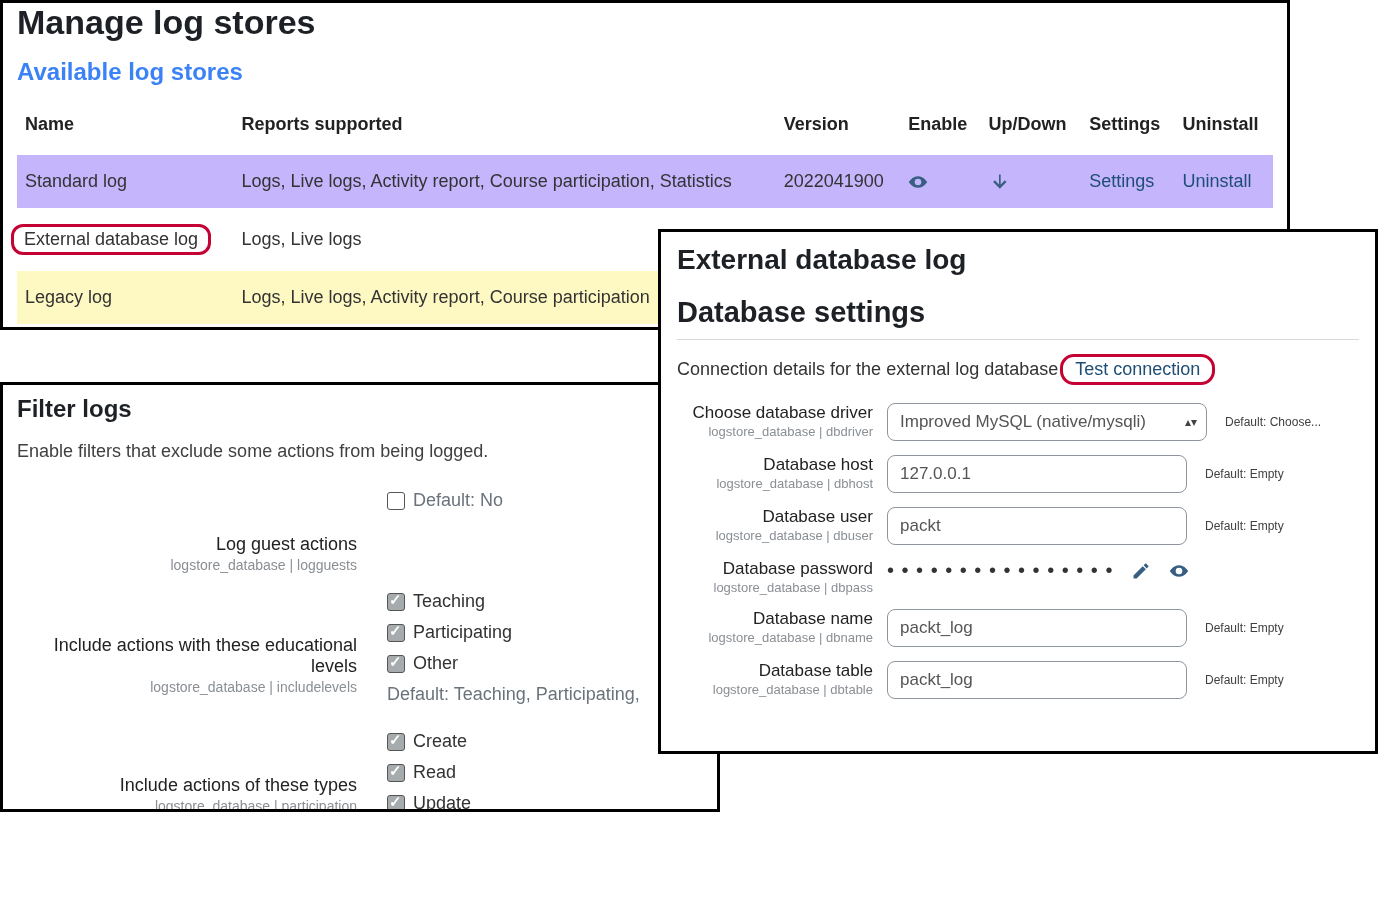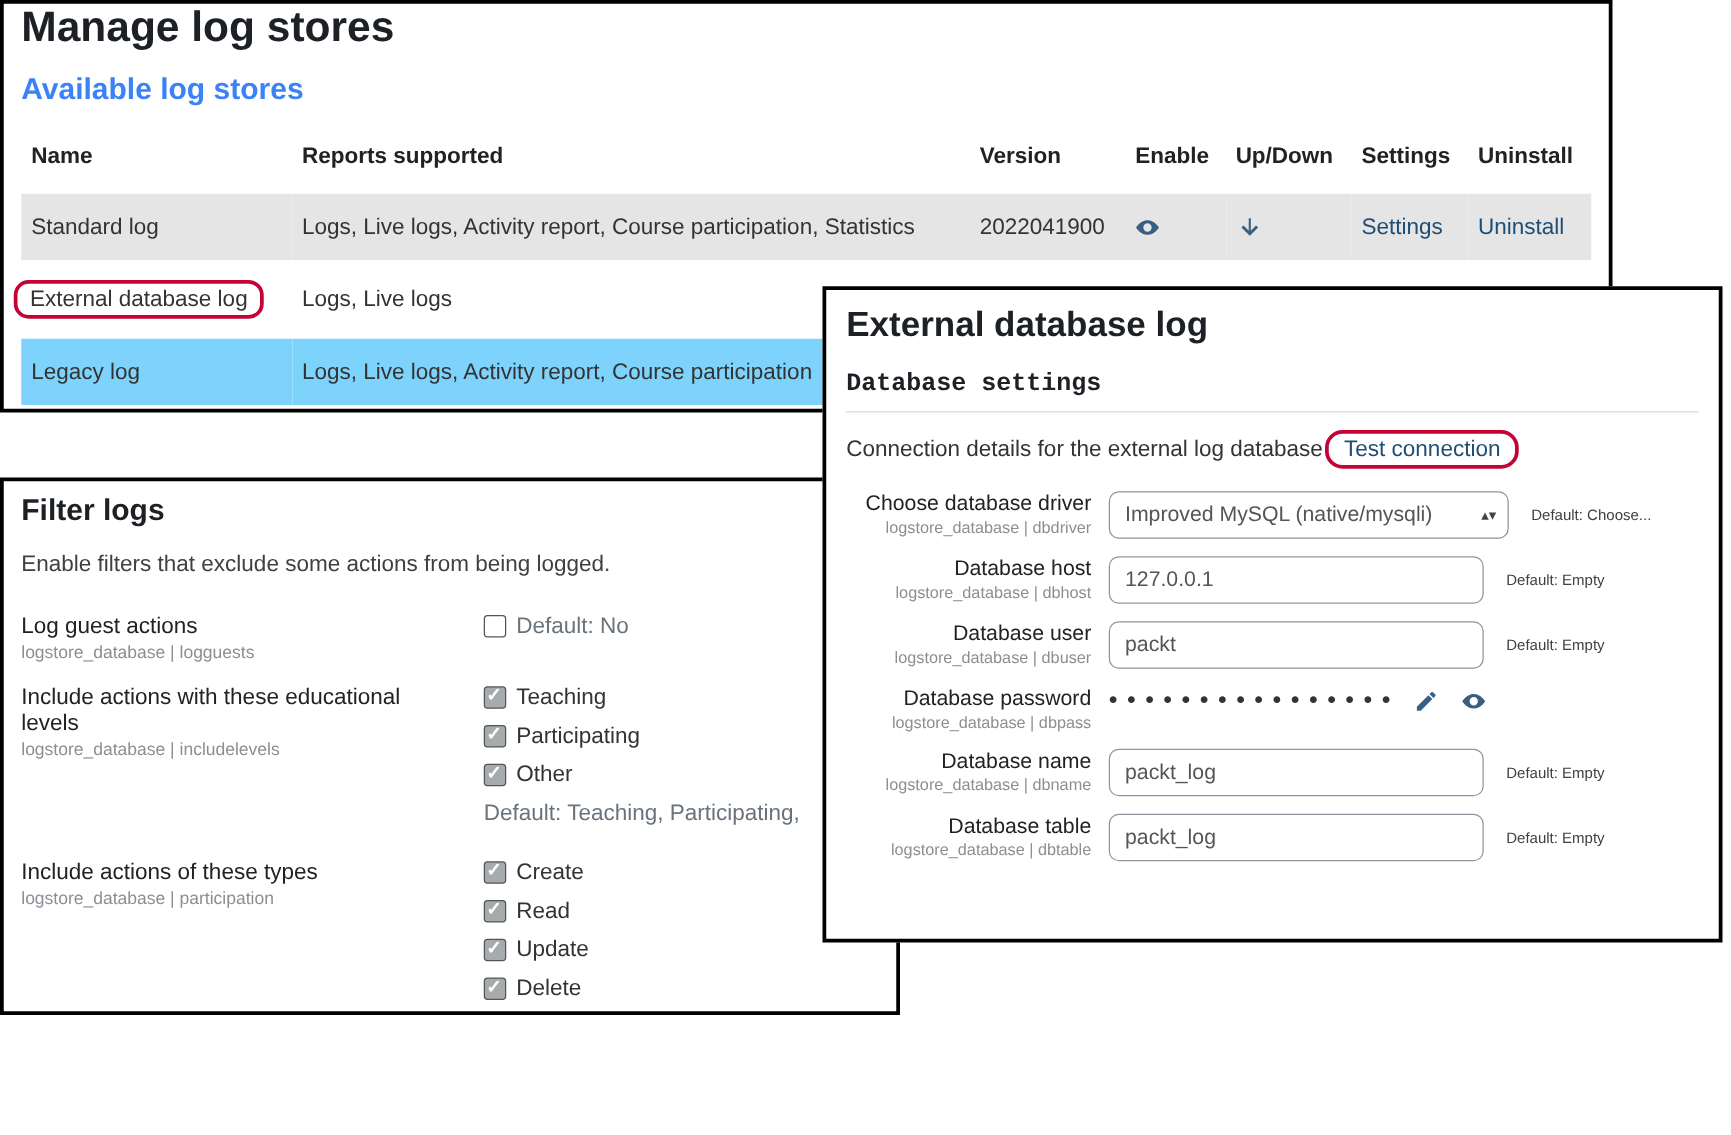--- a/index.html
+++ b/index.html
@@ -25,44 +25,44 @@
   .h1 { font-size: 34px; font-weight: 700; margin:0 0 16px 0; }
   .h2 { font-size: 24px; font-weight: 700; margin:0 0 18px 0; color:#3b82f6;}
   table.logstores {
     width: 100%; border-collapse: collapse; font-size: 18px;
   }
   table.logstores th {
     text-align: left; font-weight:700; padding: 10px 8px 20px 8px;
     color:#222;
   }
   table.logstores td { padding: 16px 8px; color:#333; }
-  table.logstores tr.row-a { background:#e5e5e5; }
+  table.logstores tr.row-a { background:#c4b5fd; }
   table.logstores tr.row-b { background:#fff; }
-  table.logstores tr.row-c { background:#7dd3fc; }
+  table.logstores tr.row-c { background:#fef9c3; }
   td.firstcol { padding-left: 22px; }
   .pill-highlight {
     display:inline-block;
     border: 3px solid #c40233;
     border-radius: 12px;
     padding: 2px 10px;
     margin-left:-14px;
   }
   .linkish { color:#1f4d74; cursor:pointer; }
   svg.icon { width:20px; height:20px; fill:#385f82; vertical-align:middle;}
   
   .panel-filter {
     left: 0; top: 382px; width: 720px; height: 430px;
     padding: 10px 14px;
   }
   .h2b { font-size: 24px; font-weight:700; margin:0 0 18px 0;}
   .lead { font-size: 18px; color:#404040; margin-bottom:28px; }
   .frow { display:flex; margin-bottom:18px; }
   .flabel {
-    width: 370px; padding-right: 30px;
-    font-size: 18px; color:#222;
+    width: 370px; text-align:right; padding-right: 30px;
+    font-size: 18px; color:#222;margin-top:44px;
   }
   .fsub { font-size: 14px; color:#8a8f94; margin-top:2px;}
   .fctrl { font-size:18px; color:#333; }
   .chk {
     display:flex; align-items:center; gap:8px; margin-bottom:10px;
     font-size:18px;
   }
   .chkbox {
     width:18px; height:18px; border:1px solid #555; border-radius:3px;
     background:#a6abad; position:relative; display:inline-block;
@@ -72,21 +72,21 @@
     color:#fff; font-weight:bold;
   }
   .chkbox.empty { background:#fff; }
   .mutetext { color:#6a737b; font-size:18px; }
   
   .panel-ext {
     left: 658px; top: 229px; width: 720px; height: 525px;
     padding: 12px 16px;
   }
   .h1b { font-size: 28px; font-weight:700; margin:0 0 20px 0;}
-  .h2c { font-size: 20px; font-weight:700; margin:0 0 10px 0;font-family:Liberation Mono, monospace;}
+  .h2c { font-size: 29px; font-weight:700; margin:0 0 10px 0;}
   hr.underline { border:none; border-top:1px solid #d6dade; margin:0 0 14px 0;}
   .connrow { font-size:18px; color:#333; margin-bottom:18px; display:flex; align-items:center; flex-wrap:wrap;}
   .test-pill {
     border:3px solid #c40233; border-radius:14px; padding:2px 12px;
     color:#1f4d74; cursor:pointer; margin-left:2px;
   }
   .srow { display:flex; align-items:flex-start; margin-bottom:14px; }
   .slabel { width: 210px; text-align:right; padding-right:14px; font-size:17px; color:#222;}
   .ssub { font-size:13px; color:#8a8f94; margin-top:1px;}
   .sctrl { flex:1; display:flex; align-items:center; gap:18px; }

